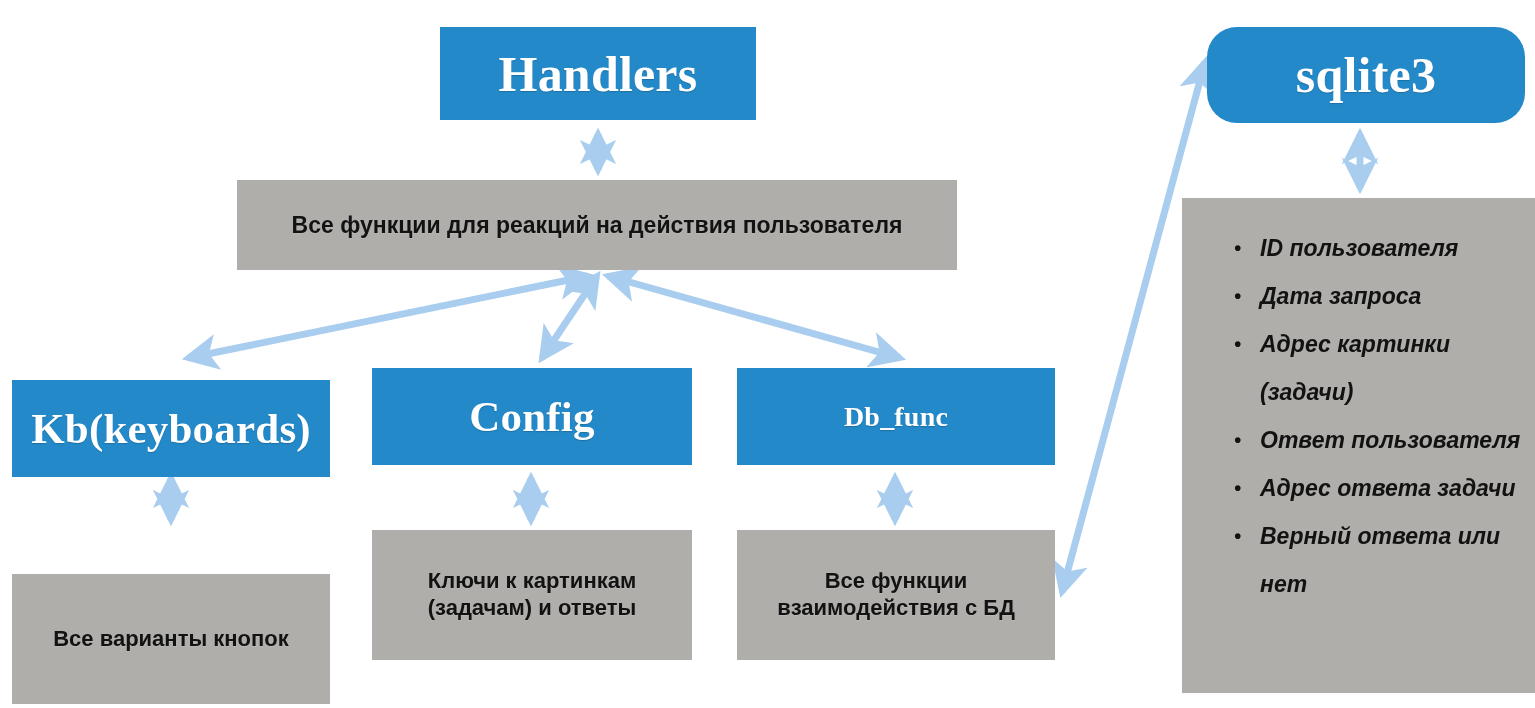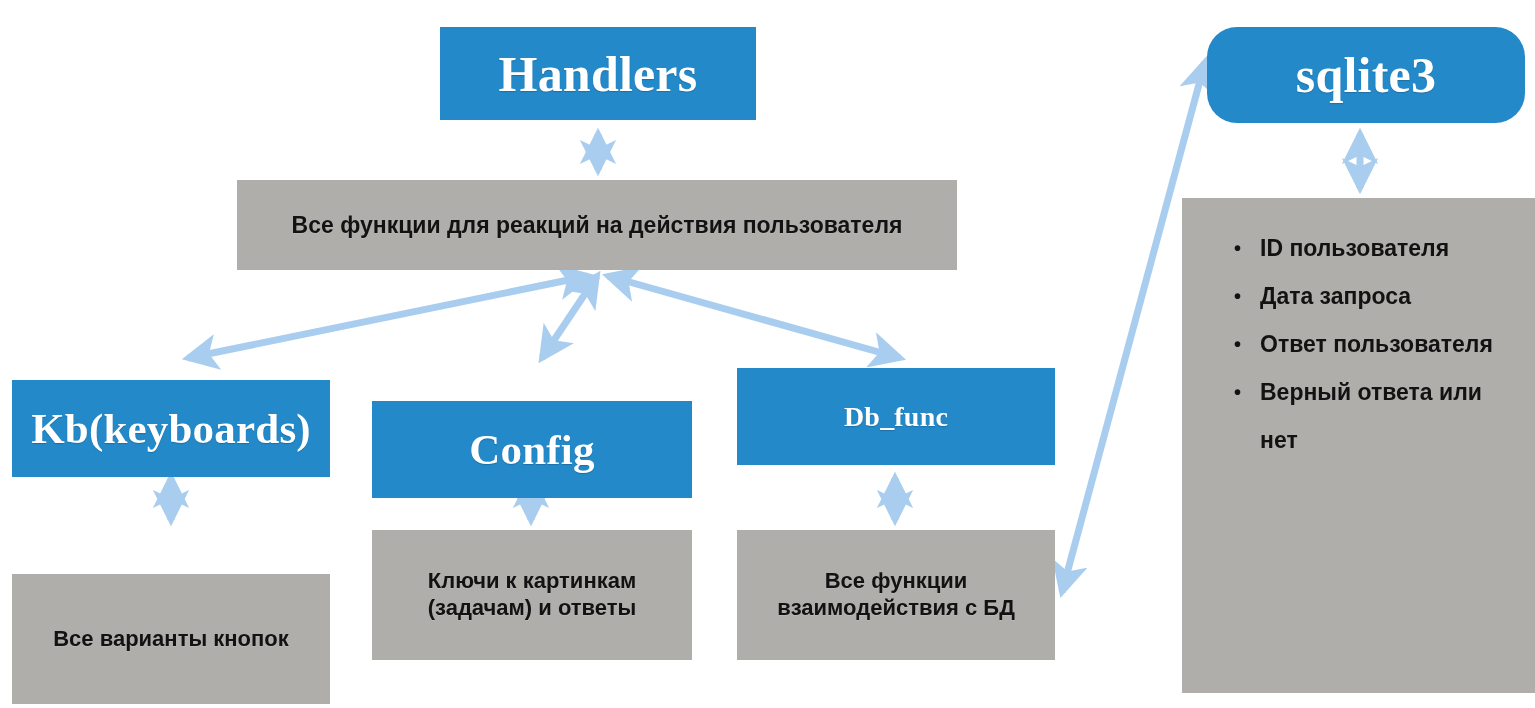--- a/index.html
+++ b/index.html
@@ -48,41 +48,42 @@
   .box-gray span {
     display: block;
     line-height: 1.22;
     text-shadow: 0 1px 0 rgba(255,255,255,0.12);
   }
   
   #box-handlers        { left: 440px; top: 27px;  width: 316px; height: 93px;  font-size: 50px; }
   #box-sqlite3         { left: 1207px; top: 27px; width: 318px; height: 96px;  font-size: 50px; border-radius: 30px; }
   #box-handlers-desc   { left: 237px; top: 180px; width: 720px; height: 90px;  font-size: 23px; }
   #box-kb              { left: 12px;  top: 380px; width: 318px; height: 97px;  font-size: 43px; }
-  #box-config          { left: 372px; top: 368px; width: 320px; height: 97px;  font-size: 43px; margin-top: 33px; }
+  #box-config          { left: 372px; top: 368px; width: 320px; height: 97px;  font-size: 43px; }
   #box-dbfunc          { left: 737px; top: 368px; width: 318px; height: 97px;  font-size: 28px; }
   #box-kb-desc         { left: 12px;  top: 530px; width: 318px; height: 130px; font-size: 22px; margin-top: 44px; }
   #box-config-desc     { left: 372px; top: 530px; width: 320px; height: 130px; font-size: 22px; }
   #box-dbfunc-desc     { left: 737px; top: 530px; width: 318px; height: 130px; font-size: 22px; }
 
   
   #box-db-fields {
     position: absolute;
     left: 1182px;
     top: 198px;
     width: 353px;
     height: 495px;
     background: #b0aeab;
     box-sizing: border-box;
     padding: 26px 10px 10px 28px;
   }
   #box-db-fields ul {
     margin: 0;
     padding: 0 0 0 24px;
     list-style: none;
+    font-style: italic;
   }
   #box-db-fields li {
     position: relative;
     color: #121212;
     font-family: "Liberation Sans", sans-serif;
     font-weight: 700;
     font-size: 23px;
     line-height: 48px;
     padding-left: 26px;
   }
@@ -167,18 +168,20 @@
     <div>
       <span>Все функции</span>
       <span>взаимодействия с БД</span>
     </div>
   </div>
 
   <div id="box-db-fields">
     <ul>
       <li>ID пользователя</li>
       <li>Дата запроса</li>
+      <li>Адрес картинки (задачи)</li>
       <li>Ответ пользователя</li>
+      <li>Адрес ответа задачи</li>
       <li>Верный ответа или нет</li>
     </ul>
   </div>
 
 </div>
 
 </body></html>

